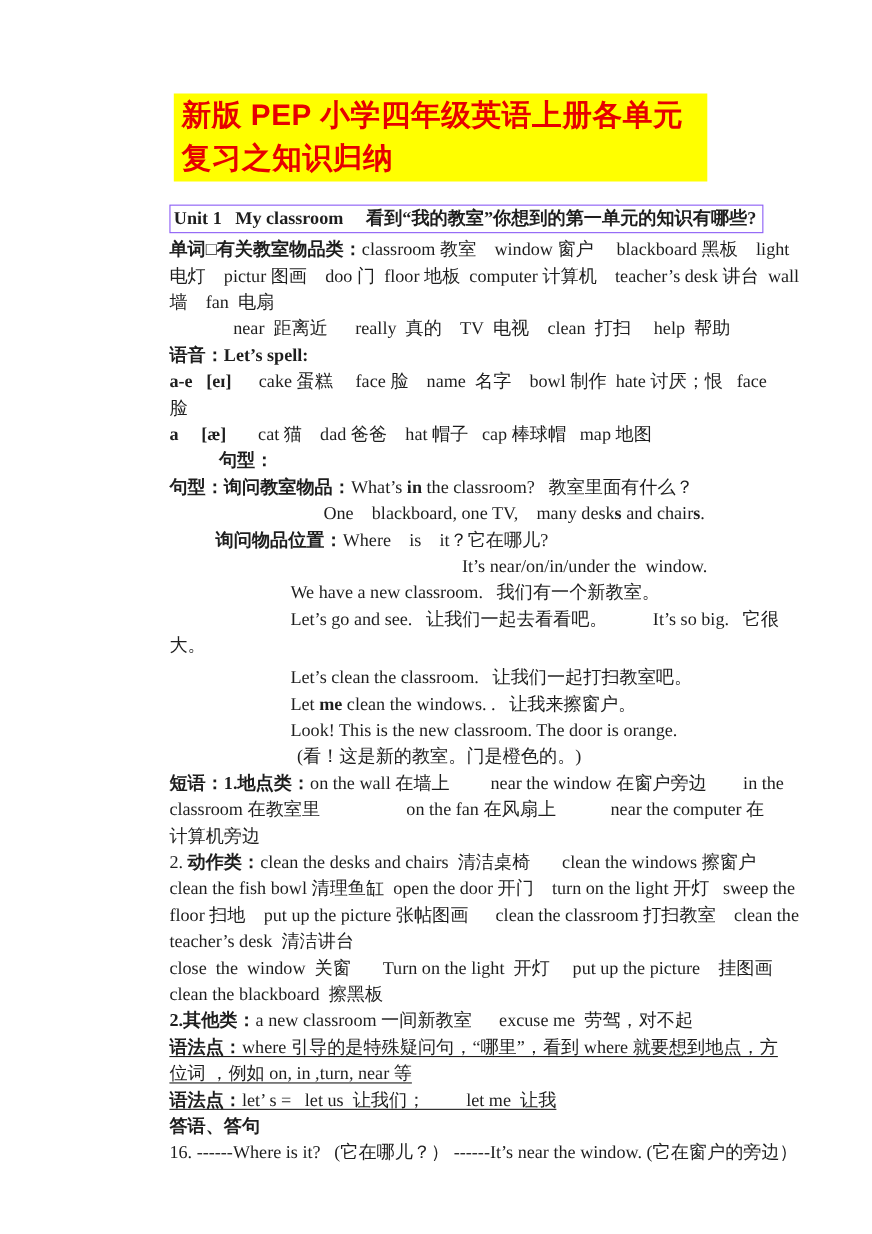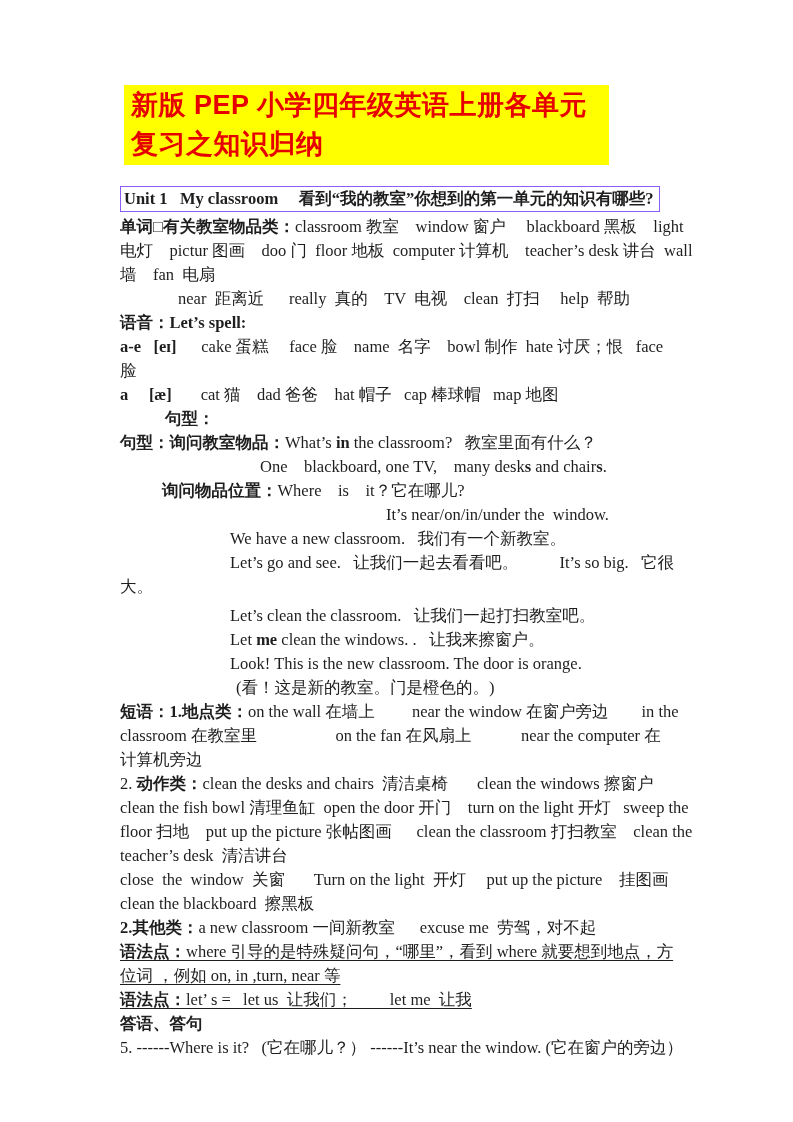--- a/index.html
+++ b/index.html
@@ -7,20 +7,21 @@
     width: 793px; height: 1122px;
     background: #ffffff;
     overflow: hidden;
     font-family: "Liberation Serif", "DejaVu Serif", serif;
     color: #1e1e1e;
   }
   .page {
     box-sizing: border-box;
     width: 725px; height: 1122px;
     padding: 85px 116px 0 120px;
+    margin-left: 34px;
   }
   .title-wrap { margin-left: 4px; }
   .doc-title {
     display: inline-block;
     font-family: "Liberation Sans", "DejaVu Sans", sans-serif;
     font-weight: bold;
     font-size: 27px;
     line-height: 1.45;
     padding: 1px 7px;
     letter-spacing: 0.5px;
@@ -81,15 +82,15 @@
       <div class="line"><span>clean the fish bowl 清理鱼缸  open the door 开门    turn on the light 开灯   sweep the</span></div>
       <div class="line"><span>floor 扫地    put up the picture 张帖图画      clean the classroom 打扫教室    clean the</span></div>
       <div class="line"><span>teacher’s desk  清洁讲台</span></div>
       <div class="line"><span>close  the  window  关窗       Turn on the light  开灯     put up the picture    挂图画</span></div>
       <div class="line"><span>clean the blackboard  擦黑板</span></div>
       <div class="line"><span class="seg-b">2.其他类：</span><span>a new classroom 一间新教室      excuse me  劳驾，对不起</span></div>
       <div class="line"><span class="seg-b seg-u">语法点：</span><span class="seg-u">where 引导的是特殊疑问句，“哪里”，看到 where 就要想到地点，方</span></div>
       <div class="line"><span class="seg-u">位词 ，例如 on, in ,turn, near 等</span></div>
       <div class="line"><span class="seg-b seg-u">语法点：</span><span class="seg-u">let’ s =   let us  让我们；         let me  让我</span></div>
       <div class="line"><span class="seg-b">答语、答句</span></div>
-      <div class="line"><span>5. ------Where is it?   (它在哪儿？） ------It’s near the window. (它在窗户的旁边）</span></div>
+      <div class="line"><span>16. ------Where is it?   (它在哪儿？） ------It’s near the window. (它在窗户的旁边）</span></div>
     </div>
 </div>
 
 </body></html>

